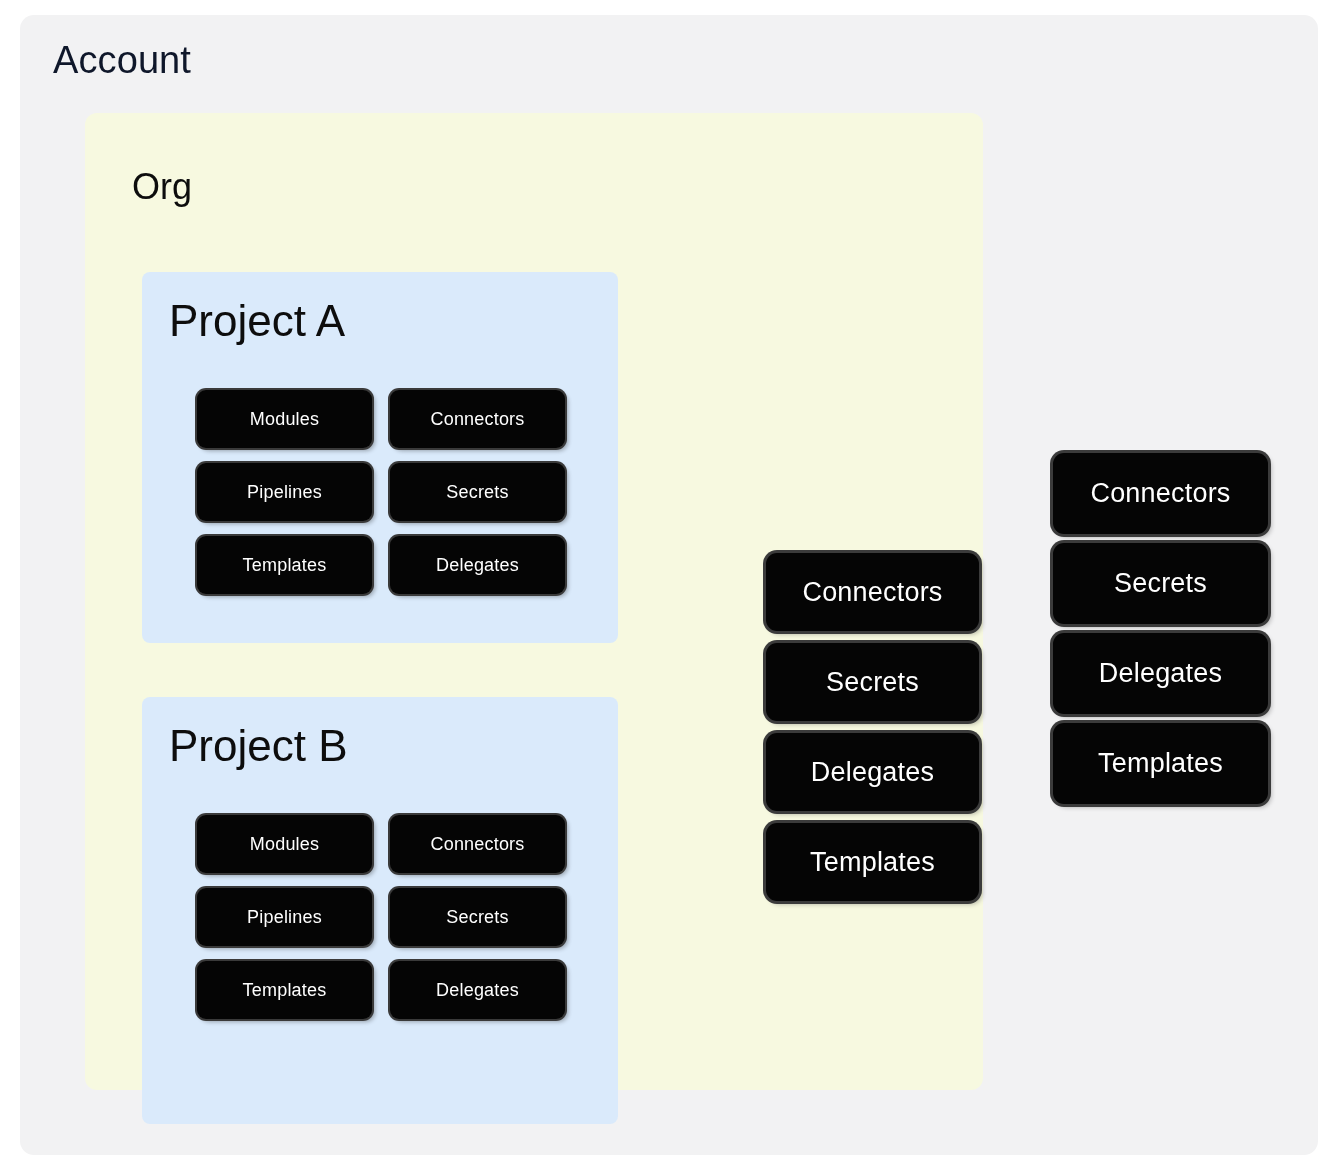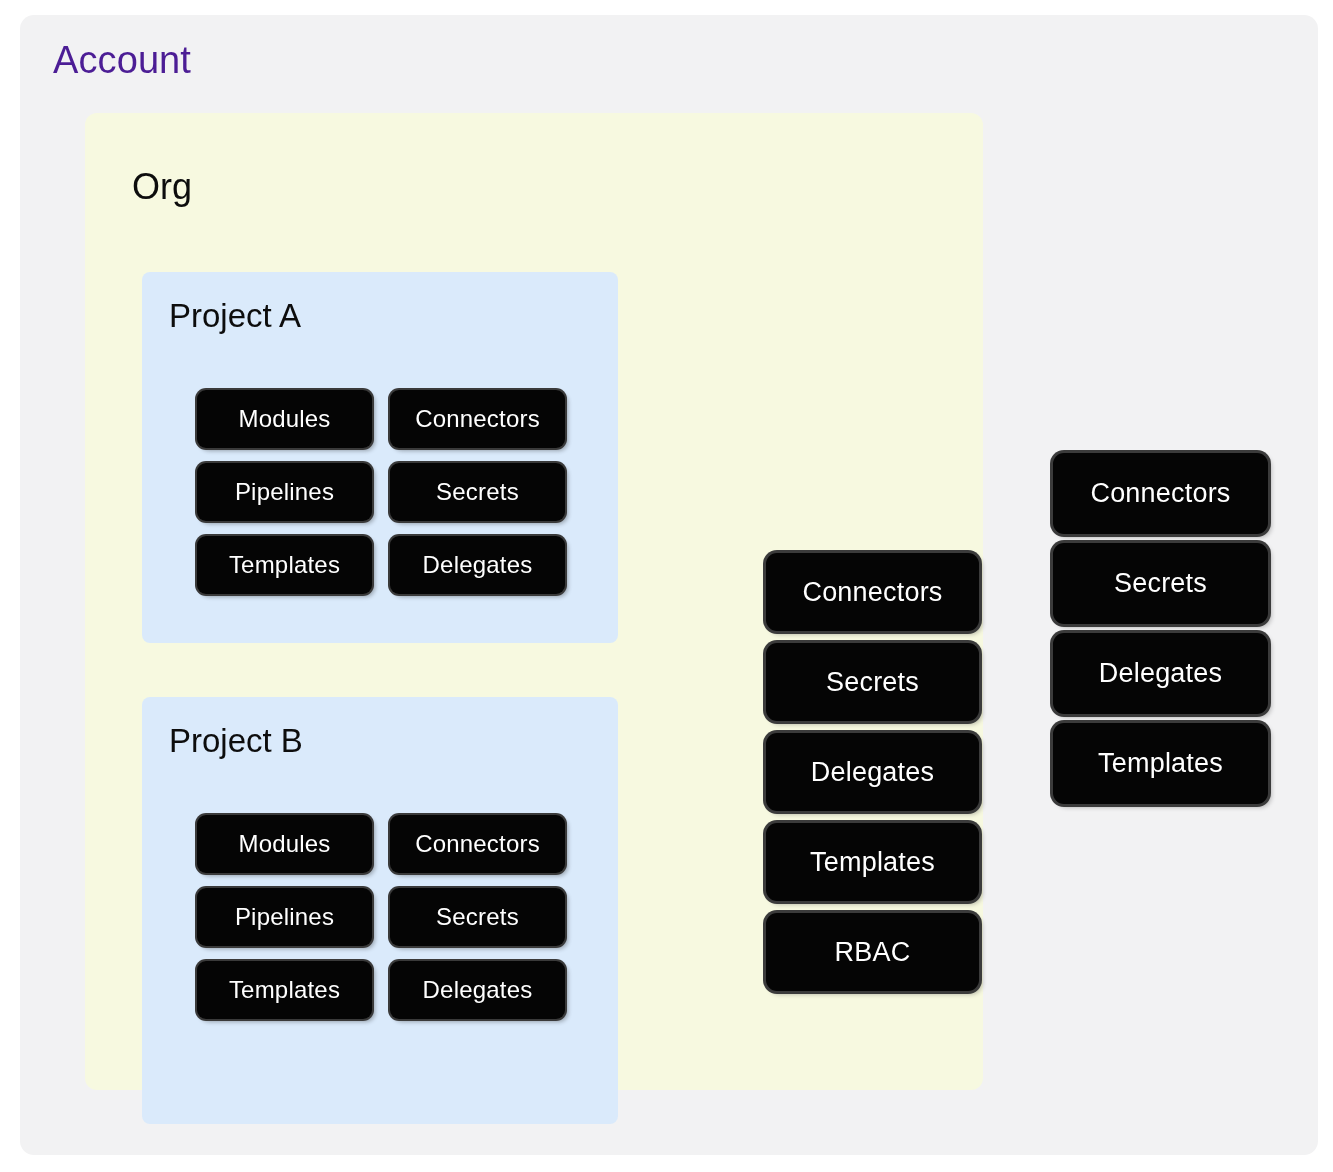--- a/index.html
+++ b/index.html
@@ -30,21 +30,21 @@
     background: #f2f2f3;
     border-radius: 14px;
     box-sizing: border-box;
   }
   .account-title {
     position: absolute;
     left: 33px;
     top: 26px;
     font-size: 38px;
     line-height: 1;
-    color: #4c1d95;
+    color: #0f172a;
     font-weight: 400;
     letter-spacing: 0.1px;
     white-space: nowrap;
   }
 
   
   .org-box {
     position: absolute;
     left: 65px;
     top: 98px;
@@ -74,21 +74,21 @@
     border-radius: 8px;
     box-sizing: border-box;
   }
   .project-a { left: 57px; top: 159px; height: 371px; }
   .project-b { left: 57px; top: 584px; height: 427px; }
 
   .project-title {
     position: absolute;
     left: 27px;
     top: 27px;
-    font-size: 33px;
+    font-size: 44px;
     line-height: 1;
     color: #0d0d0d;
     font-weight: 400;
     white-space: nowrap;
   }
 
   
   .pill-grid {
     position: absolute;
     left: 55px;
@@ -99,21 +99,21 @@
     row-gap: 15px;
   }
   .pill {
     height: 58px;
     background: #050505;
     color: #ffffff;
     border-radius: 9px;
     display: flex;
     align-items: center;
     justify-content: center;
-    font-size: 24px;
+    font-size: 18px;
     letter-spacing: 0.2px;
     box-shadow: 0 0 0 2px #3a3a3a, 3px 3px 4px rgba(0,0,0,0.30);
     box-sizing: border-box;
     user-select: none;
   }
 
   
   .scope-col {
     position: absolute;
     display: flex;
@@ -184,21 +184,20 @@
           <div class="pill">Templates</div>
           <div class="pill">Delegates</div>
         </div>
       </div>
 
       <div class="scope-col org-scope-col">
         <div class="scope-chip">Connectors</div>
         <div class="scope-chip">Secrets</div>
         <div class="scope-chip">Delegates</div>
         <div class="scope-chip">Templates</div>
-        <div class="scope-chip">RBAC</div>
       </div>
 
     </div>
 
     <div class="scope-col account-scope-col">
       <div class="scope-chip">Connectors</div>
       <div class="scope-chip">Secrets</div>
       <div class="scope-chip">Delegates</div>
       <div class="scope-chip">Templates</div>
     </div>

